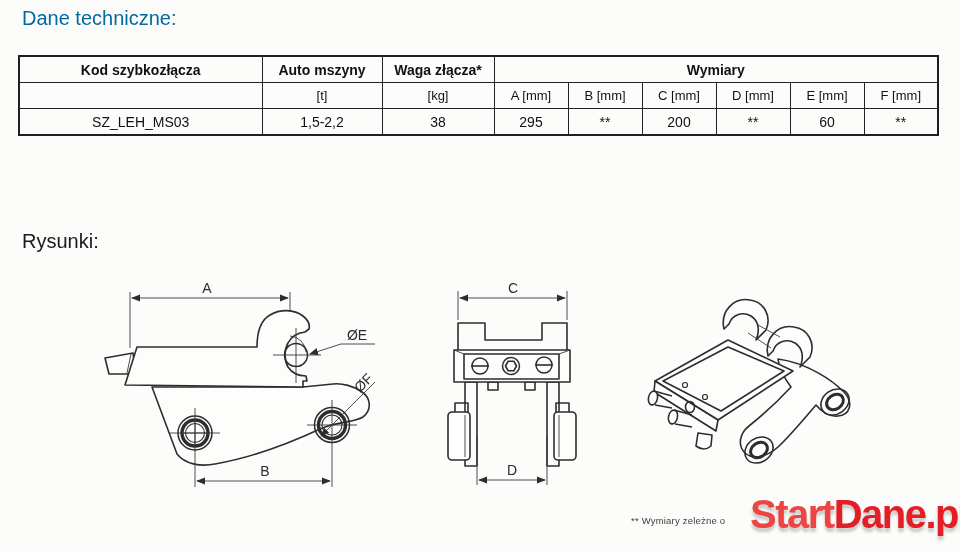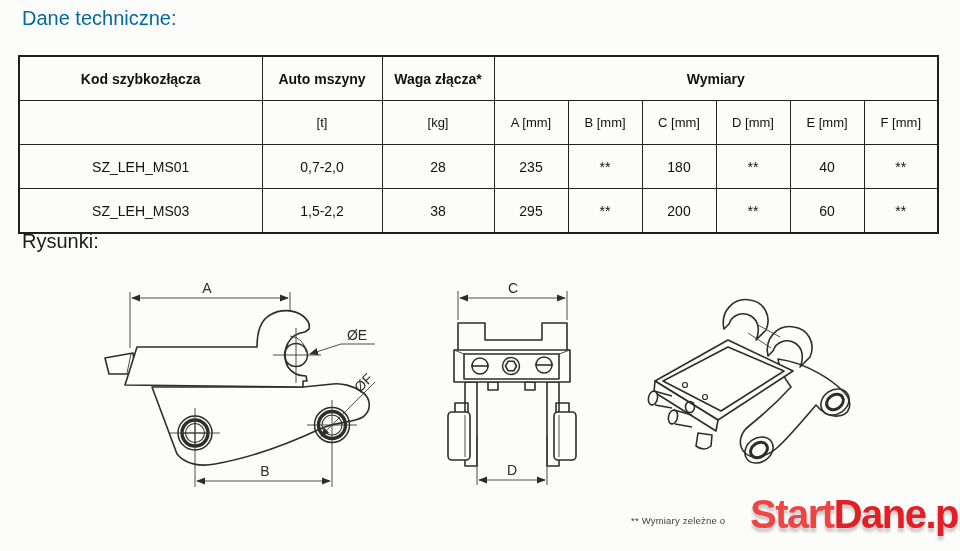--- a/index.html
+++ b/index.html
@@ -11,21 +11,21 @@
   }
   .abs{position:absolute;}
   .page-title{left:22px;top:7px;font-size:20px;color:#0369a1;}
   .rysunki{left:22px;top:230px;font-size:20px;color:#1a1a1a;}
 
   
   .spec-table-wrap{left:18px;top:55px;width:921px;}
   table.spec{border-collapse:collapse;width:100%;table-layout:fixed;
     border:2px solid #1f1f1f;background:transparent;}
   table.spec th,table.spec td{
-    border:1.5px solid #222;padding:9px;height:25px;
+    border:1.5px solid #222;padding:0;height:25px;
     text-align:center;vertical-align:middle;font-size:14px;color:#111;
     white-space:nowrap;overflow:hidden;
   }
   table.spec th{font-weight:bold;font-size:14px;}
   table.spec .units td{font-size:13px;font-weight:normal;}
 
   
   svg{position:absolute;overflow:visible;}
   .oline{fill:none;stroke:#2d2d2d;stroke-width:1.6;stroke-linejoin:round;}
   .ofill{fill:#fdfdfc;stroke:#2d2d2d;stroke-width:1.6;stroke-linejoin:round;}
@@ -71,31 +71,20 @@
       <td>[t]</td>
       <td>[kg]</td>
       <td>A [mm]</td>
       <td>B [mm]</td>
       <td>C [mm]</td>
       <td>D [mm]</td>
       <td>E [mm]</td>
       <td>F [mm]</td>
     </tr>
     <tr>
-      <td>SZ_LEH_MS01</td>
-      <td>0,7-2,0</td>
-      <td>28</td>
-      <td>235</td>
-      <td>**</td>
-      <td>180</td>
-      <td>**</td>
-      <td>40</td>
-      <td>**</td>
-    </tr>
-    <tr>
       <td>SZ_LEH_MS03</td>
       <td>1,5-2,2</td>
       <td>38</td>
       <td>295</td>
       <td>**</td>
       <td>200</td>
       <td>**</td>
       <td>60</td>
       <td>**</td>
     </tr>

